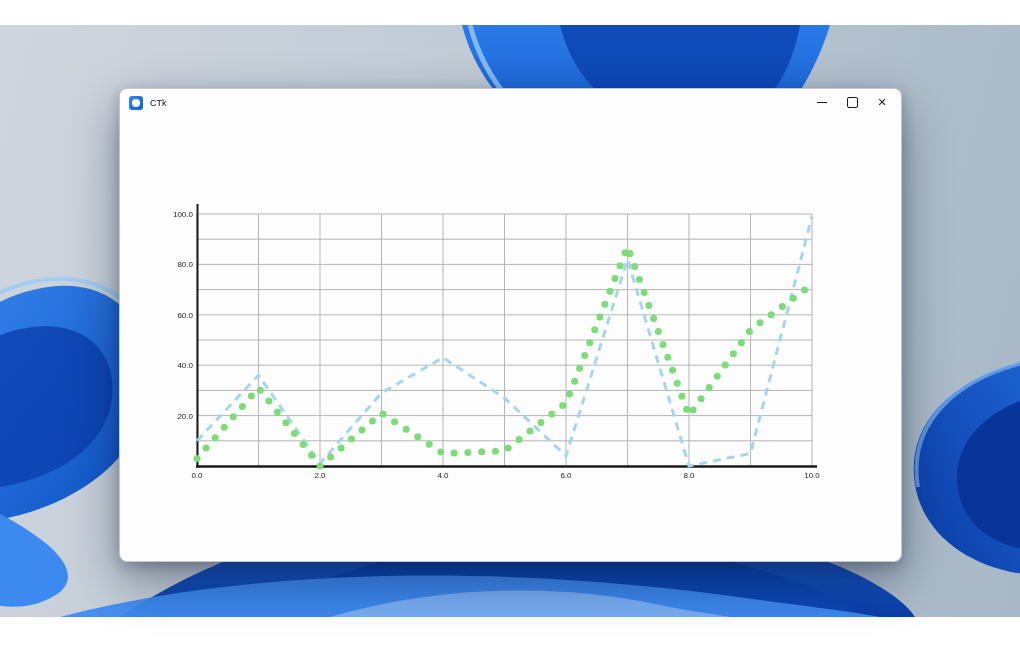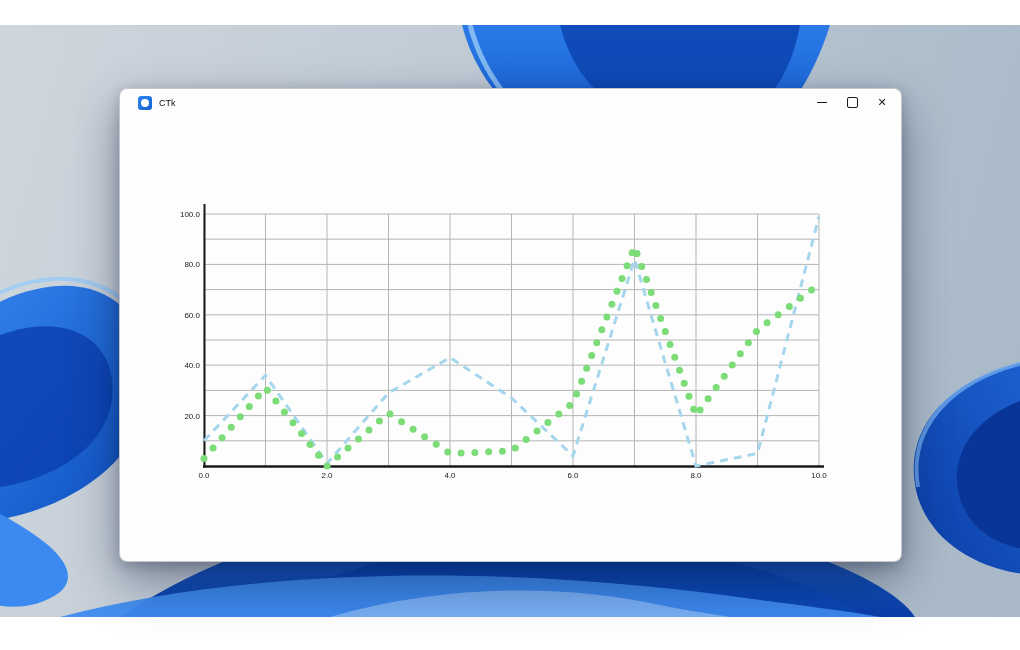--- a/index.html
+++ b/index.html
@@ -13,21 +13,20 @@
     background:linear-gradient(105deg,#ced6dd 0%,#c3cdd7 35%,#b3c1ce 70%,#a8b8c7 100%);
   }
   .desktop svg{position:absolute;left:0;top:0;}
   
   .win{
     position:absolute;left:119px;top:88px;width:783px;height:474px;
     background:#fdfdfd;border-radius:8px;
     border:1px solid rgba(30,40,60,.25);
     box-shadow:0 20px 50px rgba(5,15,45,.40),0 4px 14px rgba(5,15,45,.22);
     box-sizing:border-box;
-    padding-left:9px;
   }
   .titlebar{
     height:27px;display:flex;align-items:center;
     border-radius:8px 8px 0 0;background:#fdfdfd;
   }
   .app-icon{
     width:14px;height:14px;margin-left:9px;border-radius:3px;
     background:linear-gradient(135deg,#2f86ef,#1460d2);
     position:relative;flex:0 0 auto;
   }
@@ -38,21 +37,21 @@
   .title-text{margin-left:7px;font-size:9px;color:#111;flex:1 1 auto;}
   .controls{display:flex;height:27px;padding-right:4px;}
   .ctl{
     width:30px;height:27px;display:flex;align-items:center;justify-content:center;
     background:transparent;border:none;cursor:default;
   }
   .min-bar{width:10px;height:1px;background:#1a1a1a;display:block;}
   .max-box{width:9px;height:9px;border:1px solid #1a1a1a;border-radius:2px;display:block;}
   .close-x{font-size:11px;color:#1a1a1a;line-height:1;}
   
-  .chart-wrap{position:absolute;left:51px;top:107px;width:680px;height:295px;}
+  .chart-wrap{position:absolute;left:44px;top:107px;width:680px;height:295px;}
   .tick{font-family:"Liberation Sans",sans-serif;font-size:8px;fill:#1a1a1a;}
 </style>
 </head>
 <body>
 
 <div class="desktop">
   <svg width="1020" height="592" viewBox="0 0 1020 592">
     <defs>
       <linearGradient id="gTop" x1="0" y1="0" x2="0" y2="1">
         <stop offset="0" stop-color="#2b7ae8"></stop>

